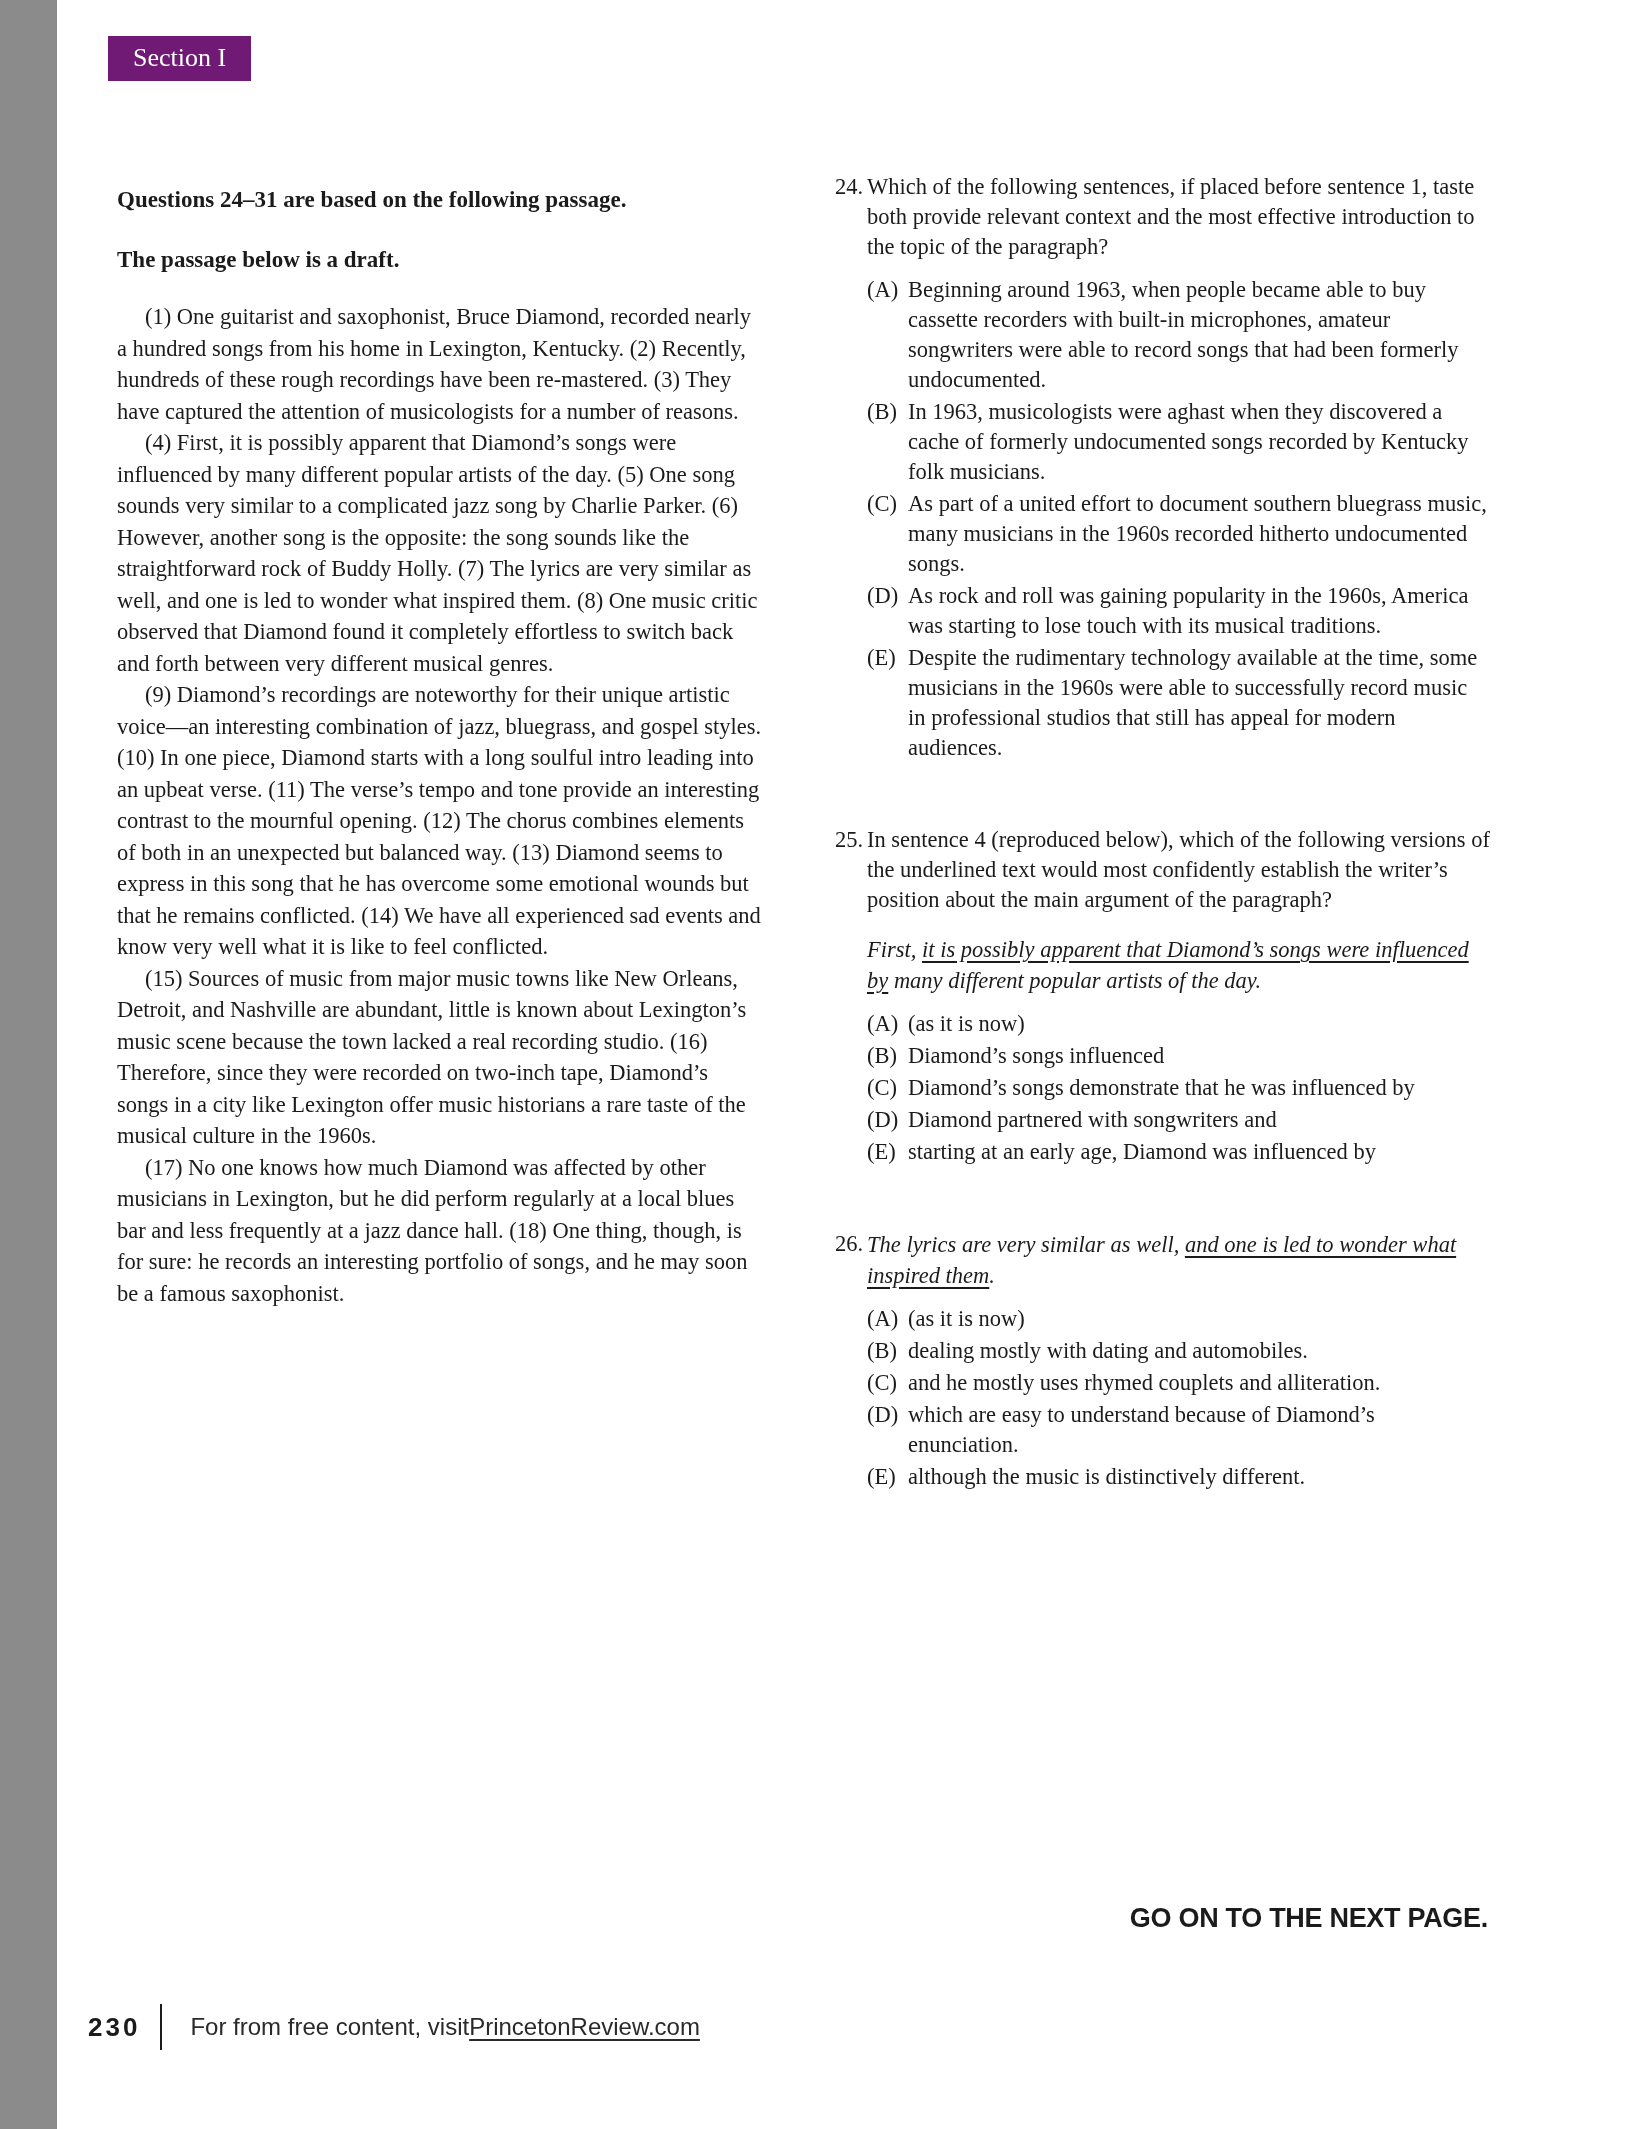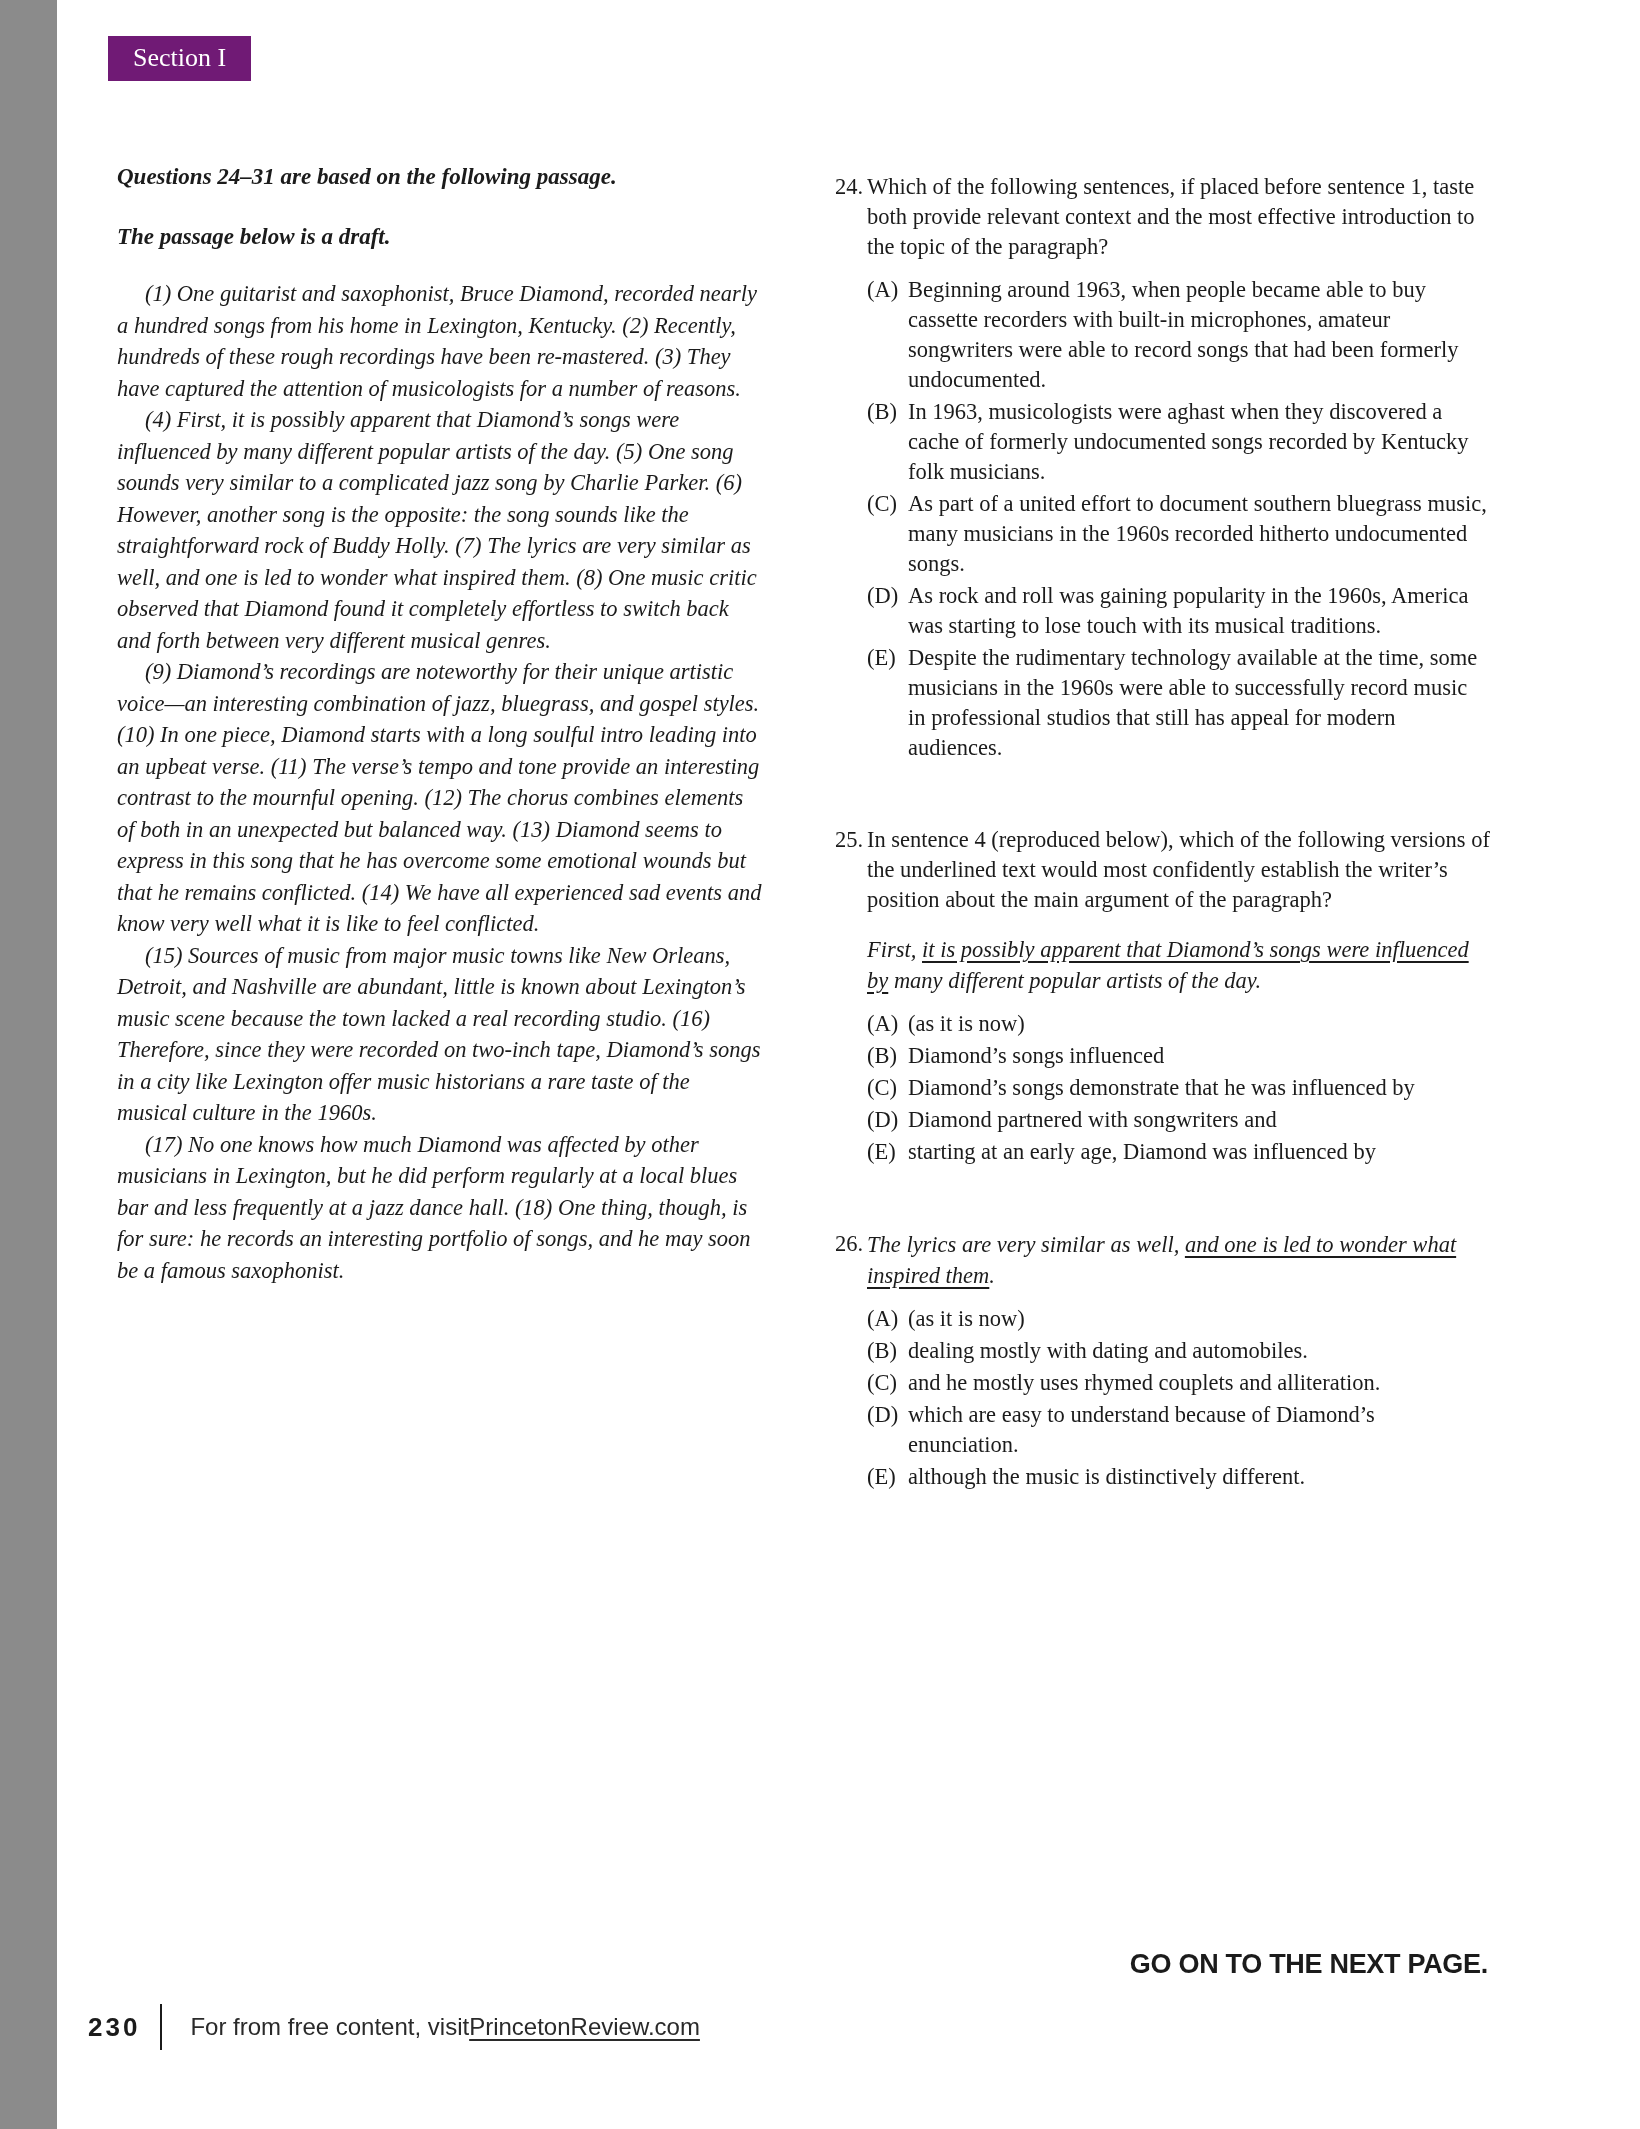--- a/index.html
+++ b/index.html
@@ -17,21 +17,21 @@
     background:#8b8b8b;
   }
   .section-box {
     position:absolute; left:108px; top:36px;
     background:#701a75; color:#ffffff;
     font-size:26px; line-height:26px;
     padding:9px 25px 10px 25px;
     text-align:right;
   }
   .left-col {
-    position:absolute; left:117px; top:162px; width:645px;font-style:italic;
+    position:absolute; left:117px; top:185px; width:645px;
   }
   .passage-head {
     font-weight:bold; font-size:23px; line-height:29px;
     margin:0 0 31px 0;
   }
   .passage-subhead {
     font-weight:bold; font-size:23px; line-height:29px;
     margin:0 0 27px 0;
   }
   .para {
@@ -52,21 +52,21 @@
   .q-num { position:absolute; left:0; top:0; }
   .q-stem { margin:0; }
   .q-stem2 { margin:18px 0 0 0; }
   .excerpt { margin:19px 0 0 0; font-style:italic; line-height:31px; }
   .excerpt .u { text-decoration:underline; text-underline-offset:4px; }
   .choices { margin-top:13px; }
   .choice { display:flex; margin:0 0 2px 0; }
   .choice-letter { flex:0 0 41px; }
   .choice-text { flex:1; }
   .go-on {
-    position:absolute; right:152px; top:1949px;
+    position:absolute; right:152px; top:1903px;
     font-family:"Liberation Sans", sans-serif;
     font-weight:bold; font-size:27px; letter-spacing:-0.3px;
     color:#1b1b1b;
     white-space:nowrap;
   }
   .footer {
     position:absolute; left:88px; top:2004px;
     display:flex; align-items:center;
     font-family:"Liberation Sans", sans-serif;
   }

